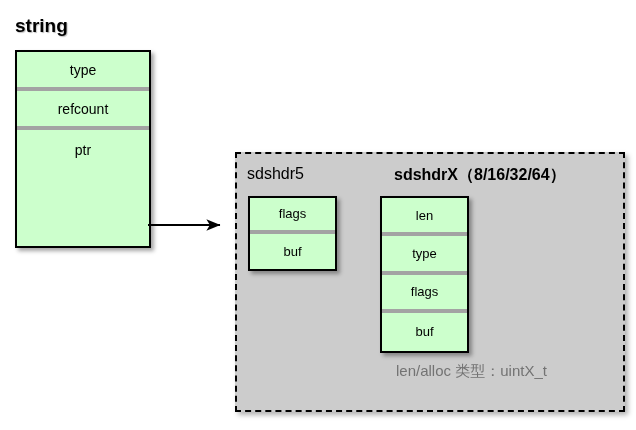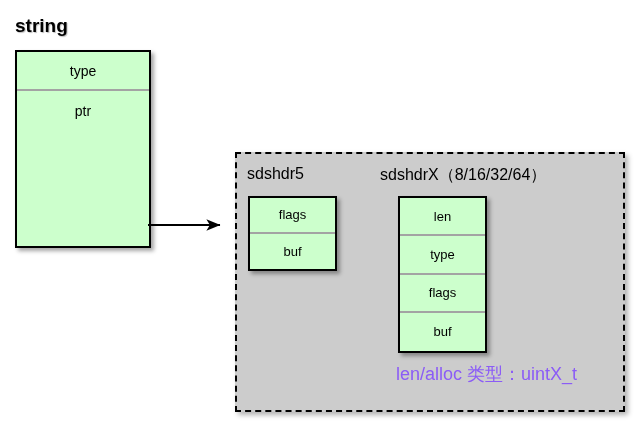--- a/index.html
+++ b/index.html
@@ -43,21 +43,21 @@
     background: #ccffcc;
     box-shadow: 3px 3px 4px rgba(0,0,0,0.35);
   }
   .struct-row {
     box-sizing: border-box;
     display: flex;
     align-items: center;
     justify-content: center;
     color: #000000;
     background: #ccffcc;
-    border-bottom: 2px solid #a3a3a3;
+    border-bottom: 4px solid #a3a3a3;
   }
   .struct-row:last-child {
     border-bottom: none;
     border-radius: 6px;
   }
 
   
   #object-table {
     left: 15px;
     top: 50px;
@@ -76,21 +76,21 @@
     width: 89px;
     height: 75px;
   }
   #sdshdr5-table .struct-row {
     height: 35.5px;
     font-size: 13px;
   }
 
   
   #sdshdrx-table {
-    left: 398px;
+    left: 380px;
     top: 196px;
     width: 89px;
     height: 157px;
     text-align: center;
   }
   #sdshdrx-table .struct-row {
     height: 38.25px;
     font-size: 13px;
   }
 
@@ -111,29 +111,30 @@
     font-size: 16px;
     color: #000000;
     white-space: nowrap;
     text-align: right;
   }
   #sdshdr5-label {
     left: 247px;
     top: 165px;
   }
   #sdshdrx-label {
-    left: 380px;
+    left: 394px;
     top: 165px;
+    font-weight: bold;
   }
   #type-note {
     position: absolute;
     left: 396px;
     top: 362px;
-    font-size: 18px;
-    color: #8b5cf6;
+    font-size: 15px;
+    color: #737373;
     white-space: nowrap;
   }
 
   
   #ptr-arrow {
     position: absolute;
     left: 148px;
     top: 206px;
     width: 88px;
     height: 40px;
@@ -142,20 +143,21 @@
 </style>
 </head>
 <body>
 
 <div class="canvas">
 
   <div class="diagram-title">string</div>
 
   <div class="struct-table" id="object-table">
     <div class="struct-row">type</div>
+    <div class="struct-row">refcount</div>
     <div class="struct-row">ptr</div>
   </div>
 
   <svg id="ptr-arrow" viewBox="0 0 88 40">
     <defs>
       <marker id="arrowhead" markerWidth="7" markerHeight="7" refX="6.2" refY="3" orient="auto" markerUnits="strokeWidth">
         <path d="M0,0.4 L6.4,3 L0,5.6 L1.6,3 Z" fill="#000000"></path>
       </marker>
     </defs>
     <line x1="0" y1="19" x2="72" y2="19" stroke="#000000" stroke-width="2.2" marker-end="url(#arrowhead)"></line>

